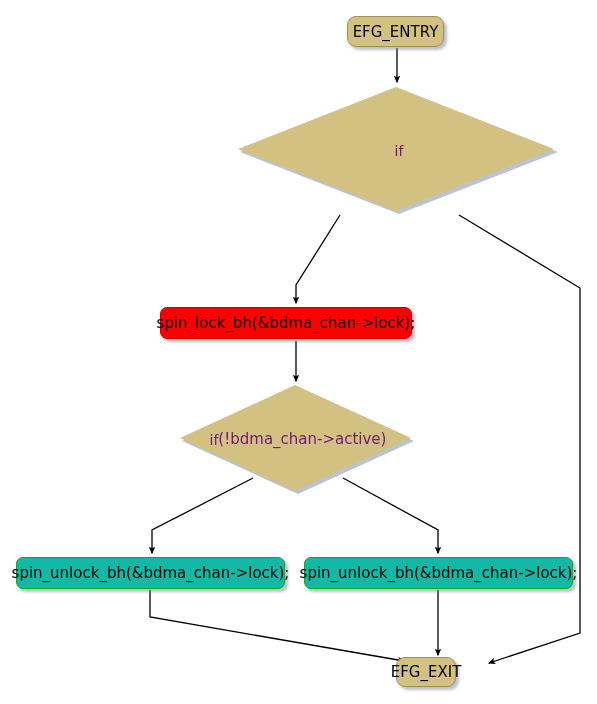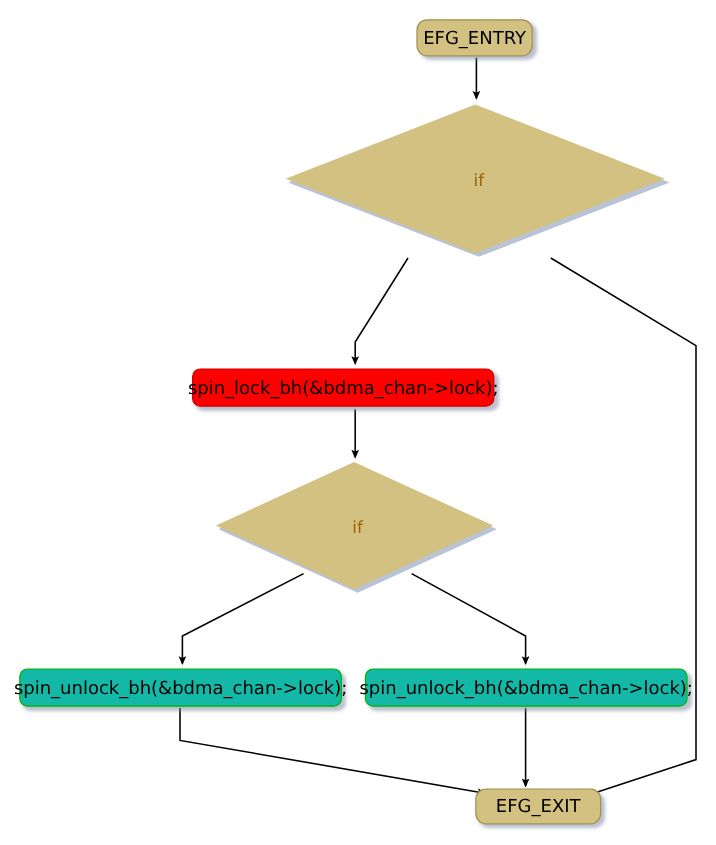--- a/index.html
+++ b/index.html
@@ -73,21 +73,21 @@
     position: absolute;
     left: 0;
     top: 0;
     width: 100%;
     height: 100%;
     display: flex;
     flex-direction: row;
     align-items: center;
     justify-content: center;
     font-size: 14px;
-    color: #a16207;
+    color: #701a75;
     line-height: 1.18;
     white-space: nowrap;
     pointer-events: none;
   }
   .diamond-label .l2 {
     font-size: 15px;
   }
 </style>
 </head>
 <body>
@@ -136,28 +136,29 @@
     <span>spin_lock_bh(&amp;bdma_chan-&gt;lock);</span>
   </div>
 
   <div class="diamond-wrap" style="left:180px; top:384px; width:236px; height:112px;">
     <svg class="diamond-shape" viewBox="0 0 236 112" preserveAspectRatio="none">
       <polygon points="118,110 234,57 118,4 2,57" fill="#B9C3D6"></polygon>
       <polygon points="115,107 231,54 115,1 0,54" fill="#D3C181"></polygon>
     </svg>
     <div class="diamond-label">
       <span class="l1">if</span>
+      <span class="l2">(!bdma_chan-&gt;active)</span>
     </div>
   </div>
 
   <div class="node process green" style="left:16px; top:557px; width:269px; height:32px;">
     <span>spin_unlock_bh(&amp;bdma_chan-&gt;lock);</span>
   </div>
 
   <div class="node process green" style="left:304px; top:557px; width:269px; height:32px;">
     <span>spin_unlock_bh(&amp;bdma_chan-&gt;lock);</span>
   </div>
 
-  <div class="node terminal" style="left:396px; top:657px; width:105px; height:30px;">
+  <div class="node terminal" style="left:396px; top:657px; width:60px; height:30px;">
     <span>EFG_EXIT</span>
   </div>
 
 </div>
 
 </body></html>

